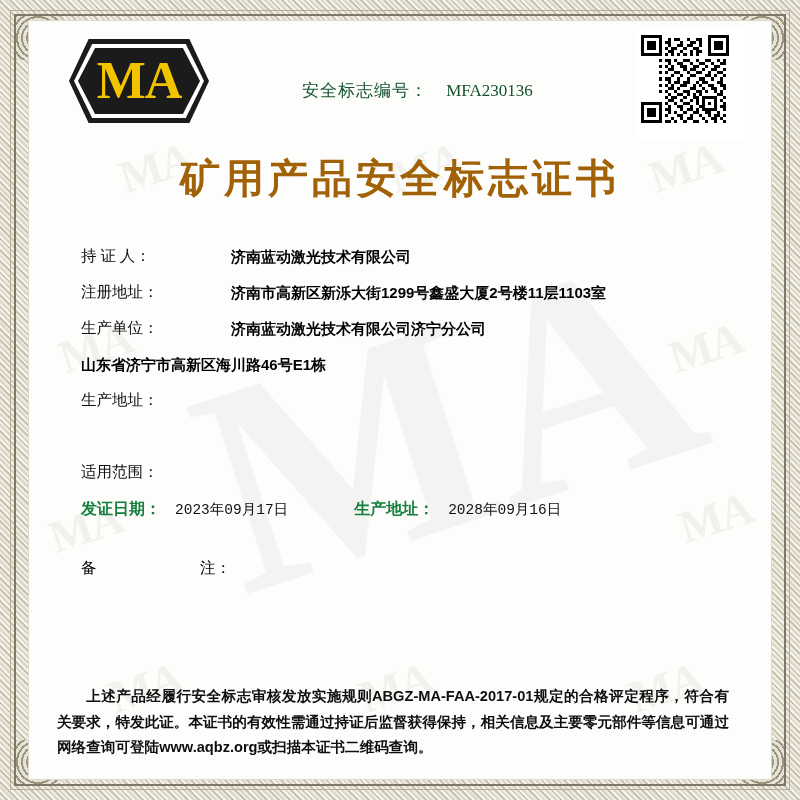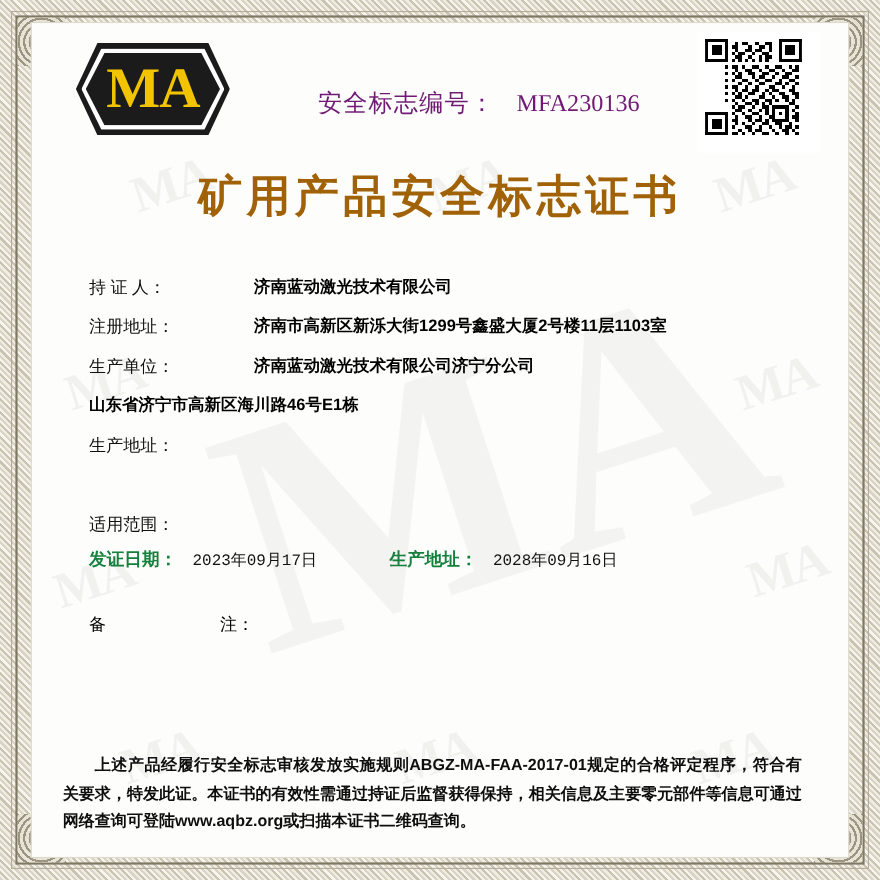--- a/index.html
+++ b/index.html
@@ -135,25 +135,25 @@
     color: #f2c400;
     font-family: "Liberation Serif", serif;
     font-weight: 700;
     font-size: 52px;
     letter-spacing: -1px;
     padding-bottom: 2px;
   }
 
   .cert-no {
     position: absolute;
-    left: 260px;
+    left: 273px;
     top: 58px;
     font-family: "Liberation Serif", serif;
-    font-size: 22px;
-    color: #701a75;
+    font-size: 17px;
+    color: #14532d;
     white-space: nowrap;
   }
   .cert-no .label { letter-spacing: 1px; }
   .cert-no .value {
     font-family: "Liberation Serif", serif;
     margin-left: 14px;
   }
 
   .qr {
     position: absolute;
@@ -179,21 +179,21 @@
     position: relative;
   }
 
   
   .fields {
     position: relative;
     margin: 34px 52px 0 52px;
   }
   .row {
     display: flex;
-    align-items: center;
+    align-items: flex-start;
     min-height: 33px;
     padding-top: 3px;
   }
   .row .lbl {
     width: 150px;
     flex: 0 0 150px;
     font-family: "Liberation Serif", serif;
     font-size: 15.5px;
     color: #111;
     white-space: nowrap;

